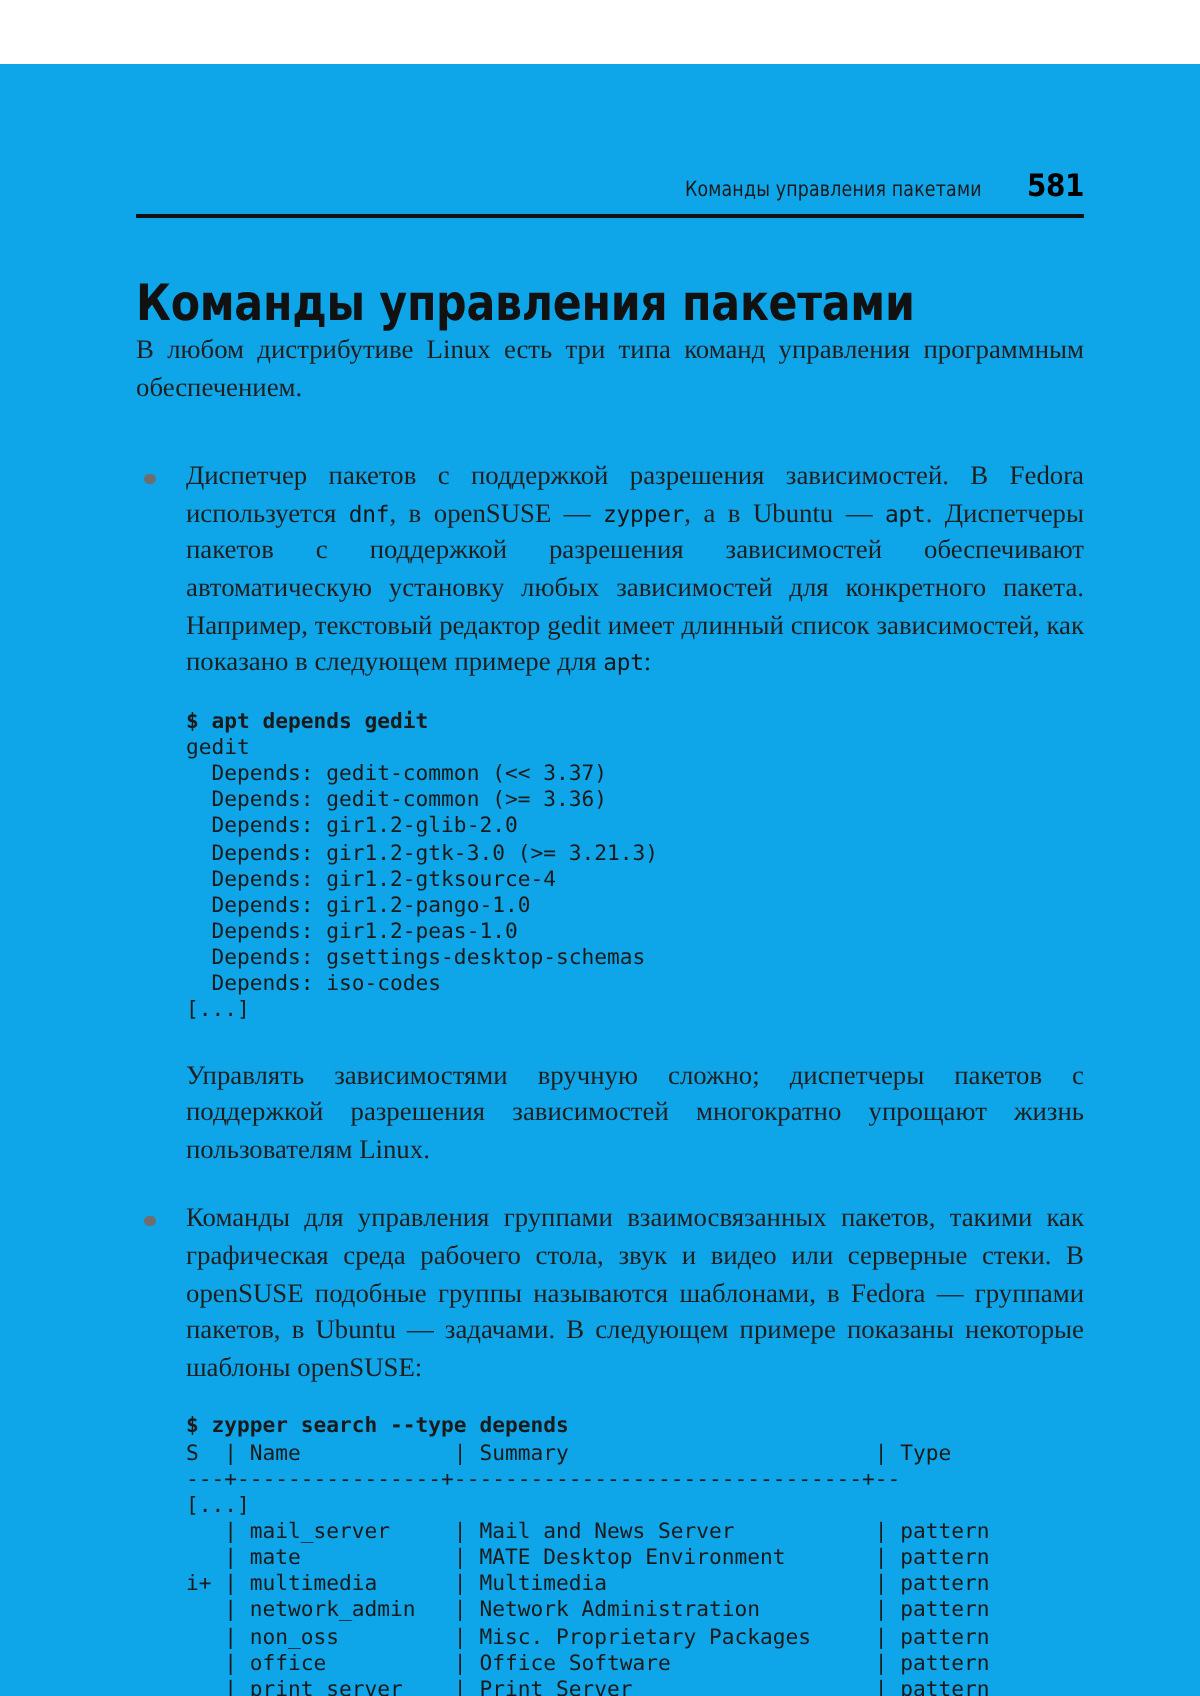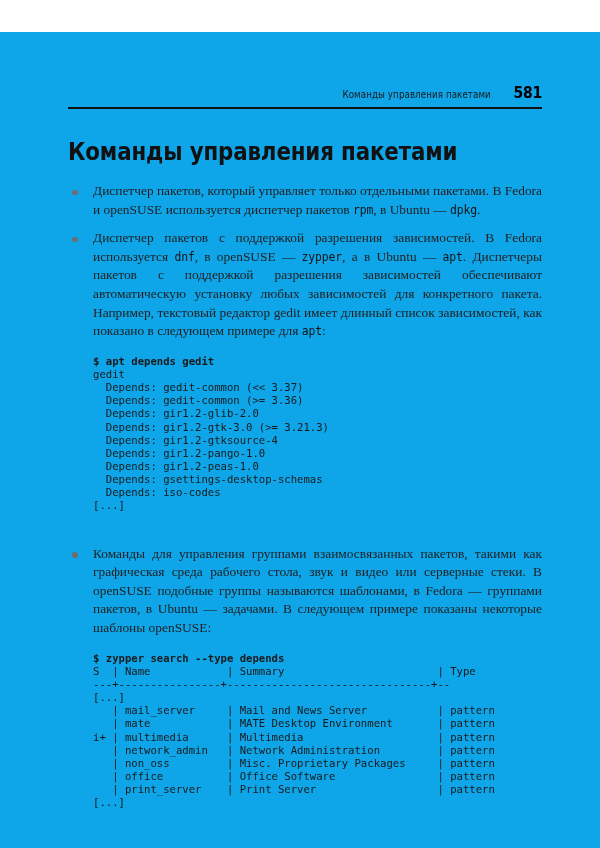--- a/index.html
+++ b/index.html
@@ -148,27 +148,24 @@
   <div class="header">
     <span class="header-title">Команды управления пакетами</span>
     <span class="header-page">581</span>
   </div>
   <div class="header-rule"></div>
 
   <h1 class="chapter-title">Команды управления пакетами</h1>
 
   <div class="content">
 
+    <p class="body">В любом дистрибутиве Linux есть три типа команд управления программным обеспечением.</p>
 
     <div class="sp-16"></div>
 
-    <div class="bullet-item">
-      <span class="dot"></span>
-      <span>Диспетчер пакетов, который управляет только отдельными пакетами. В Fedora и openSUSE используется диспетчер пакетов </span><code class="mono">rpm</code><span>, в Ubuntu — </span><code class="mono">dpkg</code><span>.</span>
-    </div>
 
     <div class="sp-10"></div>
 
     <div class="bullet-item">
       <span class="dot"></span>
       <span>Диспетчер пакетов с поддержкой разрешения зависимостей. В Fedora используется </span><code class="mono">dnf</code><span>, в openSUSE — </span><code class="mono">zypper</code><span>, а в Ubuntu — </span><code class="mono">apt</code><span>. Диспетчеры пакетов с поддержкой разрешения зависимостей обеспечивают автоматическую установку любых зависимостей для конкретного пакета. Например, текстовый редактор gedit имеет длинный список зависимостей, как показано в следующем примере для </span><code class="mono">apt</code><span>:</span>
     </div>
 
     <div class="sp-14"></div>
 
@@ -180,20 +177,21 @@
   Depends: gir1.2-gtk-3.0 (&gt;= 3.21.3)
   Depends: gir1.2-gtksource-4
   Depends: gir1.2-pango-1.0
   Depends: gir1.2-peas-1.0
   Depends: gsettings-desktop-schemas
   Depends: iso-codes
 [...]</span></pre>
 
     <div class="sp-16"></div>
 
+    <div class="indent-block">Управлять зависимостями вручную сложно; диспетчеры пакетов с поддержкой разрешения зависимостей многократно упрощают жизнь пользователям Linux.</div>
 
     <div class="sp-16"></div>
 
     <div class="bullet-item">
       <span class="dot"></span>
       <span>Команды для управления группами взаимосвязанных пакетов, такими как графическая среда рабочего стола, звук и видео или серверные стеки. В openSUSE подобные группы называются шаблонами, в Fedora — группами пакетов, в Ubuntu — задачами. В следующем примере показаны некоторые шаблоны openSUSE:</span>
     </div>
 
     <div class="sp-14"></div>
 

